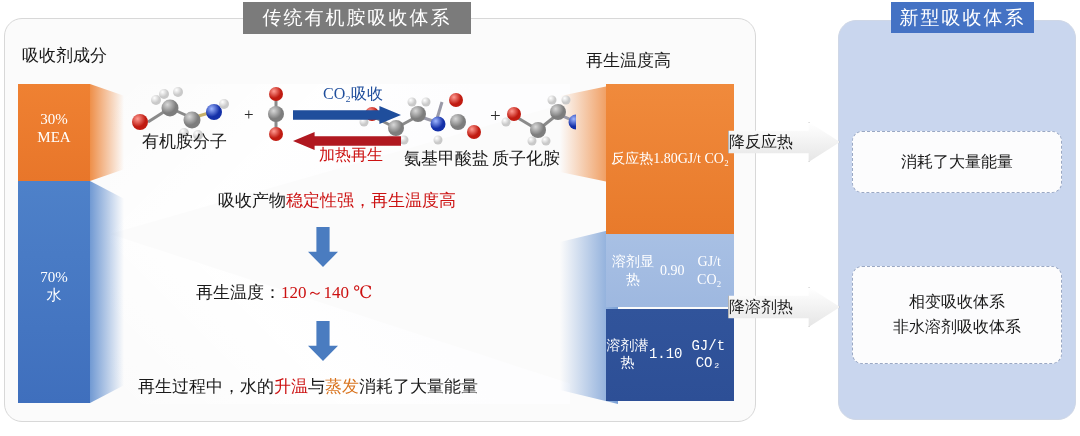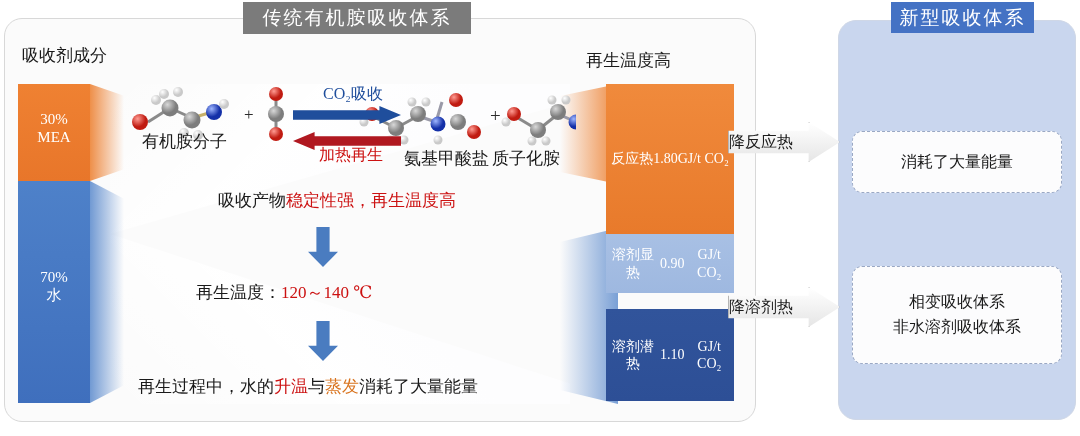--- a/index.html
+++ b/index.html
@@ -75,22 +75,22 @@
     clip-path:polygon(28% 0,72% 0,72% 62%,100% 62%,50% 100%,0 62%,28% 62%);}
   .d1{left:308px;top:227px;}
   .d2{left:308px;top:321px;}
 
   
   .ebars-title{position:absolute;left:586px;top:49px;z-index:9;font-size:17px;color:#1a1a1a;white-space:nowrap;}
   .ebar{position:absolute;left:606px;width:128px;z-index:7;color:#fff;text-align:center;
         font-size:14px;line-height:1.25;display:flex;flex-direction:row;
         align-items:center;justify-content:center;}
   .eb1{top:84px;height:150px;background:linear-gradient(180deg,#f08a3c,#e87a2b);}
-  .eb2{top:234px;height:59px;background:linear-gradient(180deg,#a8c0e4,#9eb8e0);}
-  .eb3{top:309px;height:92px;background:linear-gradient(180deg,#31549b,#2d4f96);}
+  .eb2{top:234px;height:73px;background:linear-gradient(180deg,#a8c0e4,#9eb8e0);}
+  .eb3{top:309px;height:92px;background:linear-gradient(180deg,#31549b,#2d4f96);font-family:Liberation Mono, monospace;}
   .ebar .v{font-size:14px;}
 
   
   .conn{position:absolute;z-index:10;width:112px;height:40px;
     background:linear-gradient(180deg,#ffffff,#e6e6e6);
     border:1px solid #b5b5b5;
     clip-path:polygon(0 22%,72% 22%,72% 0,100% 50%,72% 100%,72% 78%,0 78%);
     display:flex;align-items:center;padding-left:0;box-sizing:border-box;}
   .conn span{font-size:16px;color:#1a1a1a;white-space:nowrap;}
   .c1{left:728px;top:122px;}

